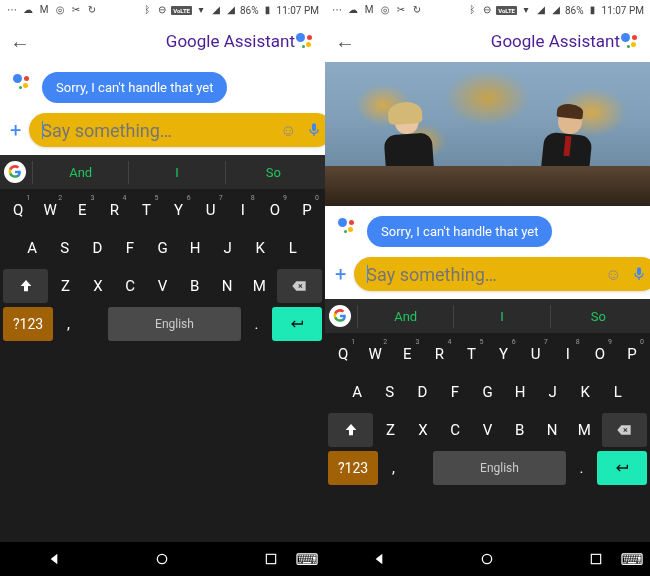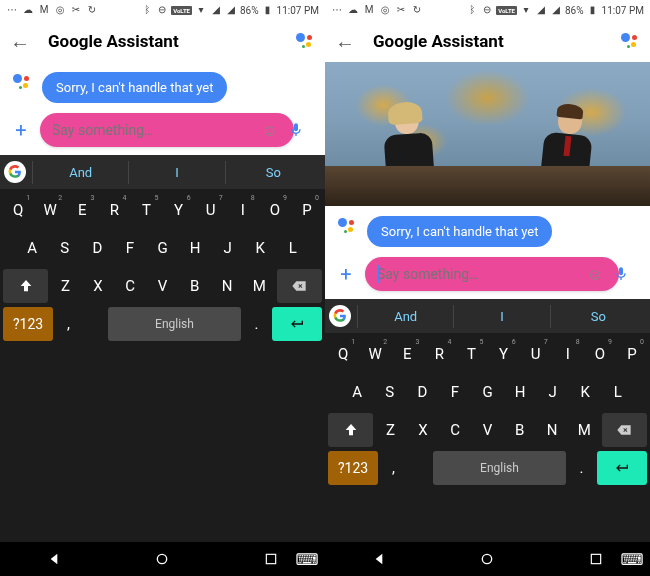--- a/index.html
+++ b/index.html
@@ -7,21 +7,21 @@
 .panel { width: 325px; height: 576px; background: #fff; display: flex; flex-direction: column; position: relative; }
 
 .statusbar { height: 20px; background: #fff; display: flex; align-items: center; justify-content: space-between; padding: 0 6px; font-size: 10px; color: #444; }
 .statusbar .left-icons { display: flex; gap: 4px; align-items: center; }
 .statusbar .right-icons { display: flex; gap: 3px; align-items: center; }
 .statusbar .ico { width: 12px; height: 12px; display: inline-flex; align-items: center; justify-content: center; font-size: 10px; line-height: 1; }
 .volte { background: #555; color: #fff; font-size: 6px; padding: 1px 2px; border-radius: 1px; font-weight: bold; }
 
 .appbar { height: 42px; background: #fff; display: flex; align-items: center; padding: 0 10px; }
 .appbar .back { font-size: 20px; color: #555; margin-right: 18px; }
-.appbar .title { font-size: 17px; color: #000000; flex: 1; font-weight: 700; }
+.appbar .title { font-size: 17px; color: #4c1d95; flex: 1; font-weight: 400; text-align: right; }
 .assistant-logo { width: 20px; height: 20px; position: relative; display: flex; flex-wrap: wrap; }
 .assistant-logo .dot { border-radius: 50%; position: absolute; }
 .assistant-logo .d1 { width: 9px; height: 9px; background: #4285f4; top: 2px; left: 1px; }
 .assistant-logo .d2 { width: 5px; height: 5px; background: #ea4335; top: 4px; left: 12px; }
 .assistant-logo .d3 { width: 5px; height: 5px; background: #fbbc04; top: 11px; left: 11px; }
 .assistant-logo .d4 { width: 3px; height: 3px; background: #34a853; top: 14px; left: 7px; }
 
 .gif-area { height: 144px; position: relative; overflow: hidden; background: linear-gradient(180deg, #8fb0c7 0%, #a8c5d8 40%, #3a4d5f 100%); }
 .worldmap { position: absolute; inset: 0; background:
   radial-gradient(ellipse 40px 30px at 18% 30%, #d4a94e 0%, transparent 70%),
@@ -46,30 +46,30 @@
 
 .watermark { position: absolute; top: 50%; left: 50%; transform: translate(-50%, -50%); font-size: 16px; color: rgba(255,255,255,0.45); font-weight: 500; letter-spacing: 0.5px; pointer-events: none; }
 
 .chat-area { padding: 10px 12px 6px; display: flex; gap: 8px; }
 .bubble { background: #4285f4; color: #fff; padding: 8px 14px; border-radius: 18px; font-size: 13px; }
 .mini-logo { width: 22px; height: 22px; position: relative; flex-shrink: 0; }
 .mini-logo .dot { border-radius: 50%; position: absolute; }
 
 .input-bar { padding: 4px 10px 8px; display: flex; align-items: center; gap: 8px; }
 .plus-btn { width: 22px; height: 22px; display: flex; align-items: center; justify-content: center; color: #4285f4; font-size: 20px; }
-.input-field { flex: 1; height: 34px; border: none; border-radius: 17px; background: #ec4899; box-shadow: 0 1px 3px rgba(0,0,0,0.15); padding: 0 64px 0 12px; font-size: 14px; color: #333; outline: none; position: relative; }
+.input-field { flex: 1; height: 34px; border: none; border-radius: 17px; background: #eab308; box-shadow: 0 1px 3px rgba(0,0,0,0.15); padding: 0 64px 0 12px; font-size: 18px; color: #333; outline: none; position: relative; }
 .input-wrapper { flex: 1; position: relative; }
 .emoji-btn, .mic-btn { position: absolute; top: 50%; transform: translateY(-50%); width: 22px; height: 22px; display: flex; align-items: center; justify-content: center; }
 .emoji-btn { right: 34px; color: #888; }
 .mic-btn { right: 8px; color: #4285f4; }
 .cursor { position: absolute; left: 13px; top: 8px; width: 1px; height: 18px; background: #4285f4; }
 
 .kb-suggestions { height: 34px; background: #2b2b2b; display: flex; align-items: center; padding: 0 4px; }
 .g-icon { width: 22px; height: 22px; background: #fff; border-radius: 50%; display: flex; align-items: center; justify-content: center; margin-right: 6px; }
-.sug { flex: 1; text-align: center; color: #7dd3fc; font-size: 13px; border-left: 1px solid #444; padding: 4px 0; }
+.sug { flex: 1; text-align: center; color: #22c55e; font-size: 13px; border-left: 1px solid #444; padding: 4px 0; }
 .sug:first-of-type { border-left: none; }
 
 .keyboard { flex: 1; background: #1c1c1c; display: flex; flex-direction: column; padding: 4px 3px 2px; }
 .kb-row { display: flex; justify-content: center; gap: 2px; margin-bottom: 4px; }
 .key { flex: 1; height: 34px; display: flex; align-items: center; justify-content: center; color: #fff; font-size: 15px; position: relative; border-radius: 3px; }
 .key .num { position: absolute; top: 1px; right: 3px; font-size: 7px; color: #999; }
 .key.wide { flex: 1.5; }
 .key.shift, .key.backspace { background: #383838; }
 .key.space { flex: 4; background: #4a4a4a; color: #ccc; font-size: 12px; margin-left: 24px; }
 .key.enter { background: #1de9b6; color: #111; }

